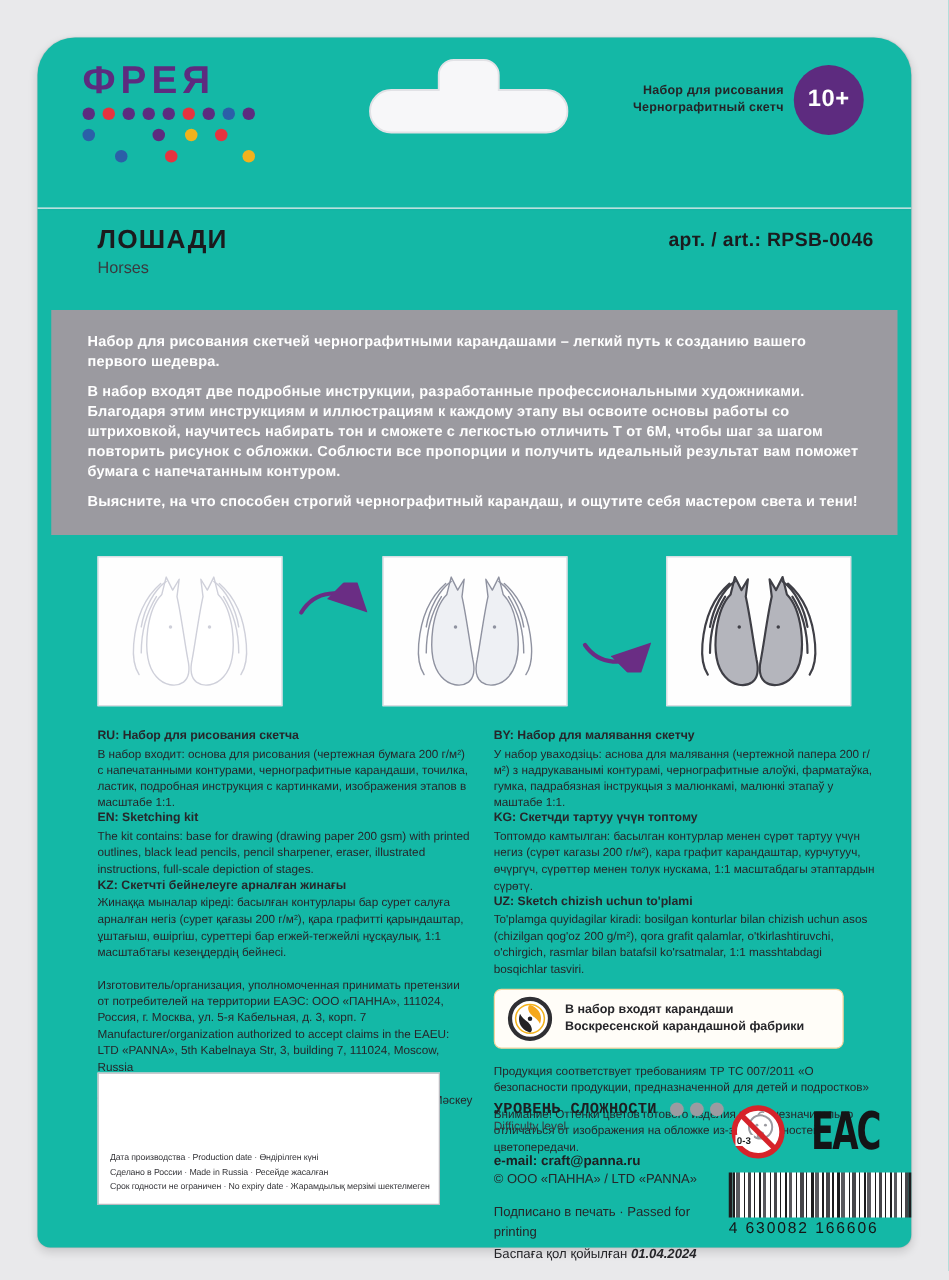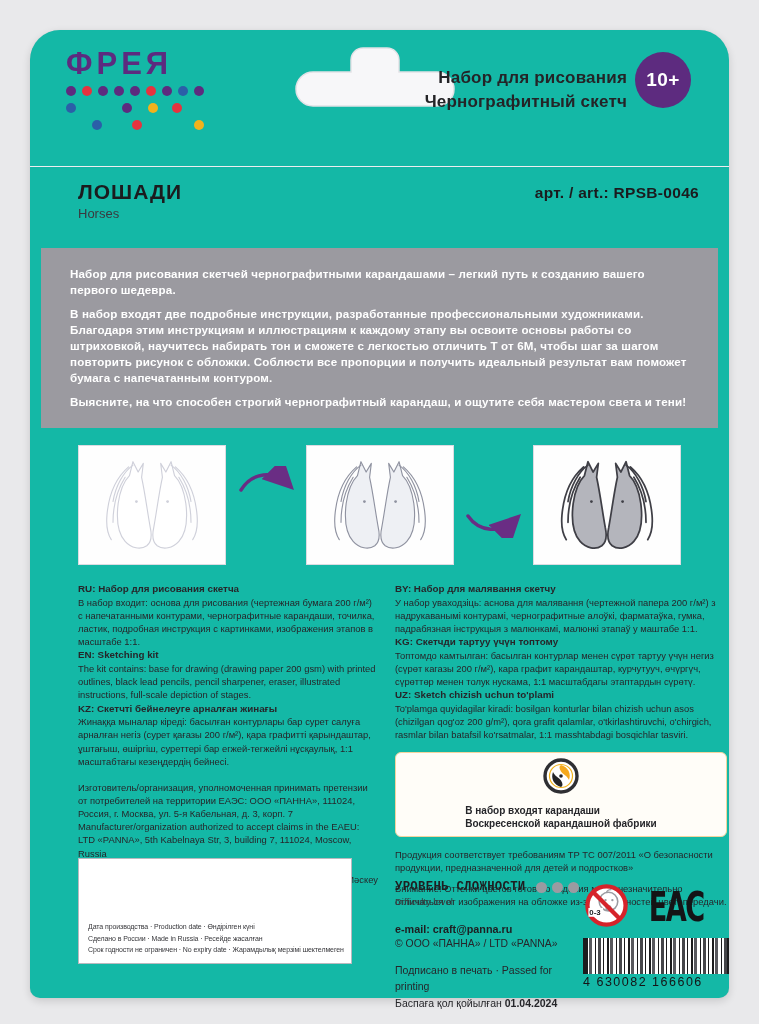--- a/index.html
+++ b/index.html
@@ -15,21 +15,21 @@
     box-shadow:0 3px 8px rgba(0,0,0,.14),0 0 1px rgba(0,0,0,.10);
   }
   
   .brand{position:absolute;left:36px;top:18px;}
   .brand-name{color:#5d2b7f;font-size:31px;font-weight:800;letter-spacing:4px;line-height:1;}
   .logo-dots{position:relative;margin-top:7px;height:46px;width:142px;}
   .logo-dots .dot{position:absolute;width:10px;height:10px;border-radius:50%;}
   .slot{position:absolute;left:265px;top:16px;}
   .header-product{
     position:absolute;right:102px;top:36px;text-align:right;
-    font-weight:700;font-size:17px;line-height:1.4;color:#242427;letter-spacing:.2px;
+    font-weight:700;font-size:10px;line-height:1.4;color:#242427;letter-spacing:.2px;
   }
   .age-badge{
     position:absolute;right:38px;top:22px;width:56px;height:56px;border-radius:50%;
     background:#5d2b7f;color:#fff;font-weight:800;font-size:19px;
     display:flex;align-items:center;justify-content:center;letter-spacing:.5px;
   }
   .header-seam{position:absolute;left:0;top:136px;width:699px;height:0;
     border-top:1px solid #ededf0;box-shadow:0 1px 2px rgba(0,0,0,.03);}
   
   .title-row{position:absolute;left:48px;right:30px;top:150px;display:flex;justify-content:space-between;align-items:flex-start;}
@@ -62,41 +62,41 @@
     display:grid;grid-template-columns:300px 1fr;column-gap:17px;
     font-size:9.4px;line-height:1.4;color:#26262a;
   }
   .lang-block h3{font-size:9.8px;font-weight:700;margin:0;}
   .lang-block p{margin:0;}
   .manufacturer{margin-top:13px;}
   .manufacturer p{margin:0;}
   .pencil-badge{
     margin-top:10px;border:1.5px solid #f3d49e;border-radius:6px;
     padding:5px 10px;display:flex;align-items:center;gap:10px;
-    width:332px;box-sizing:border-box;background:#fffdf8;flex-direction:column;
+    width:280px;box-sizing:border-box;background:#fffdf8;
   }
   .pencil-badge .txt{font-weight:700;font-size:10px;line-height:1.35;}
   .compliance{margin-top:11px;}
   .compliance p{margin:0 0 8px 0;}
   
   .footer{position:absolute;left:48px;right:29px;top:826px;height:142px;}
   .prod-box{position:absolute;left:0;top:2px;width:272px;height:104px;
     border:1px solid #b9b9bf;background:#fff;overflow:hidden;}
   .prod-lines{position:absolute;left:9px;right:4px;bottom:7px;
     font-size:7px;line-height:1.65;color:#36363a;white-space:nowrap;letter-spacing:-.1px;}
   .fmid{position:absolute;left:317px;top:24px;width:190px;}
   .difficulty{display:flex;align-items:center;gap:10px;}
   .dlabel{font-size:12.3px;font-weight:800;letter-spacing:.3px;color:#1e1e21;font-family:Liberation Mono, monospace;}
   .ddots{display:flex;gap:5px;}
   .ddot{width:11px;height:11px;border-radius:50%;background:#9b9ba1;}
   .dsub{font-size:9.5px;margin-top:2px;color:#3a3a3f;}
   .email{font-size:10.8px;font-weight:700;margin-top:16px;color:#1e1e21;}
   .copy{font-size:10.4px;margin-top:3px;}
   .print{font-size:10.5px;margin-top:13px;line-height:1.55;}
-  .print b{font-weight:800;}
+  .print b{font-weight:800;font-style:italic;}
   .marks{position:absolute;left:505px;top:26px;width:135px;}
   .marks-row{display:flex;align-items:center;gap:12px;}
   .eac-mark{
     font-family:"DejaVu Sans",sans-serif;font-size:34px;font-weight:900;color:#141416;
     transform:scale(.80,1.22);transform-origin:center;letter-spacing:-2px;line-height:44px;height:44px;
   }
   .barcode{margin-top:9px;width:146px;}
   .bars{height:36px;background:
     repeating-linear-gradient(90deg,
       #1c1c1e 0 2px,#fff 2px 3px,#59595e 3px 6px,#fff 6px 9px,

